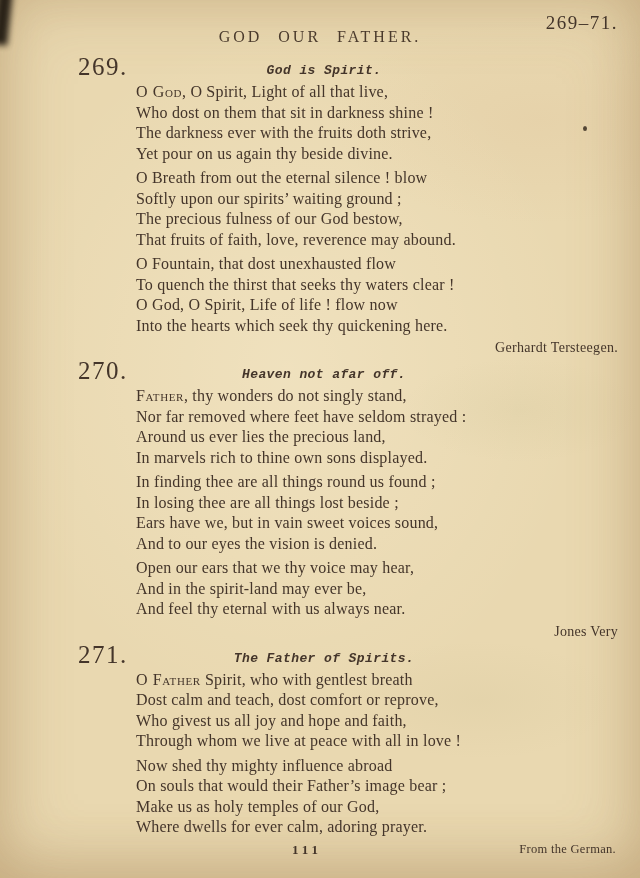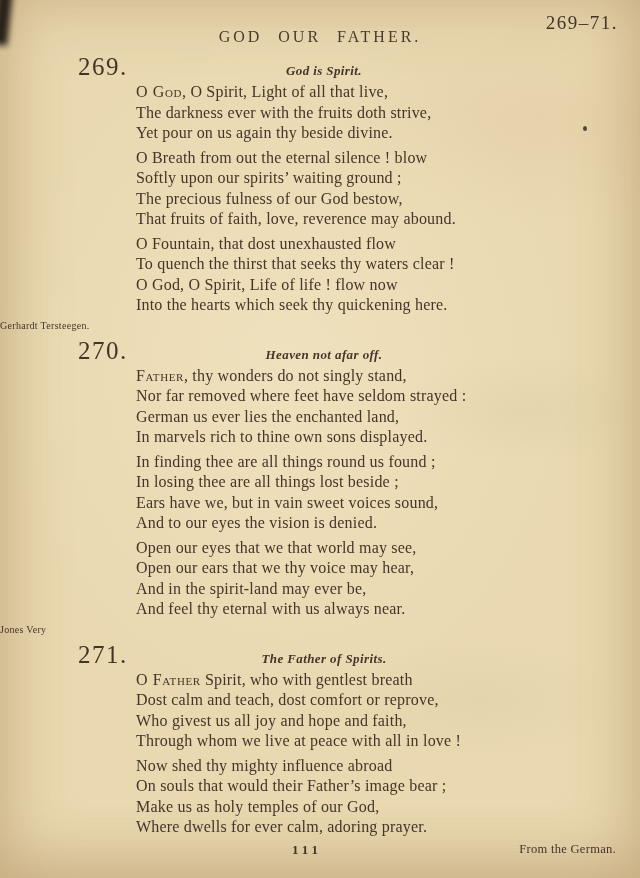--- a/index.html
+++ b/index.html
@@ -34,28 +34,28 @@
     position:absolute; right:22px; top:12px;
     font-size:19px; letter-spacing:1.5px;
   }
   .hymn-head { position:relative; height:26px; margin-top:6px; }
   .hymn-number {
     position:absolute; left:78px; top:-3px;
     font-size:25px; letter-spacing:1.5px;
   }
   .hymn-title {
     position:absolute; left:8px; right:0; top:7px; text-align:center;
-    font-style:italic; font-weight:bold; font-size:13px; letter-spacing:0.4px;
+    font-style:italic; font-weight:bold; font-size:13px; letter-spacing:0.4px;font-family:Liberation Mono, monospace;
   }
   .stanza { margin:0 0 4px 136px; }
   .line { font-size:16px; line-height:20.5px; white-space:nowrap; letter-spacing:0.2px; }
   .sc { font-variant:small-caps; letter-spacing:0.6px;text-align:center; }
   .attribution {
-    padding-right:22px; height:14px;
-    font-size:10px; letter-spacing:0.3px;
+    text-align:right; padding-right:22px; height:14px;
+    font-size:14px; letter-spacing:0.3px;
   }
   .footer { position:relative; height:16px; margin-top:2px; }
   .page-number {
     display:block; text-align:center; margin-right:26px;
     font-size:13px; font-weight:bold; letter-spacing:4px;
   }
   .footer-attribution {
     position:absolute; right:24px; top:0;
     font-size:12.5px; letter-spacing:0.3px;
   }
@@ -72,20 +72,21 @@
     <span class="head-range">269–71.</span>
   </div>
 
   <section>
     <div class="hymn-head">
       <span class="hymn-number">269.</span>
       <span class="hymn-title">God is Spirit.</span>
     </div>
     <div class="stanza">
       <div class="line"><span class="sc">O God</span><span>, O Spirit, Light of all that live,</span></div>
+      <div class="line"><span class="sc"></span><span>Who dost on them that sit in darkness shine !</span></div>
       <div class="line"><span class="sc"></span><span>The darkness ever with the fruits doth strive,</span></div>
       <div class="line"><span class="sc"></span><span>Yet pour on us again thy beside divine.</span></div>
     </div>
     <div class="stanza">
       <div class="line"><span class="sc"></span><span>O Breath from out the eternal silence ! blow</span></div>
       <div class="line"><span class="sc"></span><span>Softly upon our spirits’ waiting ground ;</span></div>
       <div class="line"><span class="sc"></span><span>The precious fulness of our God bestow,</span></div>
       <div class="line"><span class="sc"></span><span>That fruits of faith, love, reverence may abound.</span></div>
     </div>
     <div class="stanza">
@@ -98,31 +99,30 @@
   </section>
 
   <section>
     <div class="hymn-head">
       <span class="hymn-number">270.</span>
       <span class="hymn-title">Heaven not afar off.</span>
     </div>
     <div class="stanza">
       <div class="line"><span class="sc">Father</span><span>, thy wonders do not singly stand,</span></div>
       <div class="line"><span class="sc"></span><span>Nor far removed where feet have seldom strayed :</span></div>
-      <div class="line"><span class="sc"></span><span>German us ever lies the enchanted land,</span></div>
+      <div class="line"><span class="sc"></span><span>Around us ever lies the precious land,</span></div>
       <div class="line"><span class="sc"></span><span>In marvels rich to thine own sons displayed.</span></div>
     </div>
     <div class="stanza">
       <div class="line"><span class="sc"></span><span>In finding thee are all things round us found ;</span></div>
       <div class="line"><span class="sc"></span><span>In losing thee are all things lost beside ;</span></div>
       <div class="line"><span class="sc"></span><span>Ears have we, but in vain sweet voices sound,</span></div>
       <div class="line"><span class="sc"></span><span>And to our eyes the vision is denied.</span></div>
     </div>
     <div class="stanza">
-      <div class="line"><span class="sc"></span><span>Open our eyes that we that world may see,</span></div>
       <div class="line"><span class="sc"></span><span>Open our ears that we thy voice may hear,</span></div>
       <div class="line"><span class="sc"></span><span>And in the spirit-land may ever be,</span></div>
       <div class="line"><span class="sc"></span><span>And feel thy eternal with us always near.</span></div>
     </div>
     <div class="attribution">Jones Very</div>
   </section>
 
   <section>
     <div class="hymn-head">
       <span class="hymn-number">271.</span>

